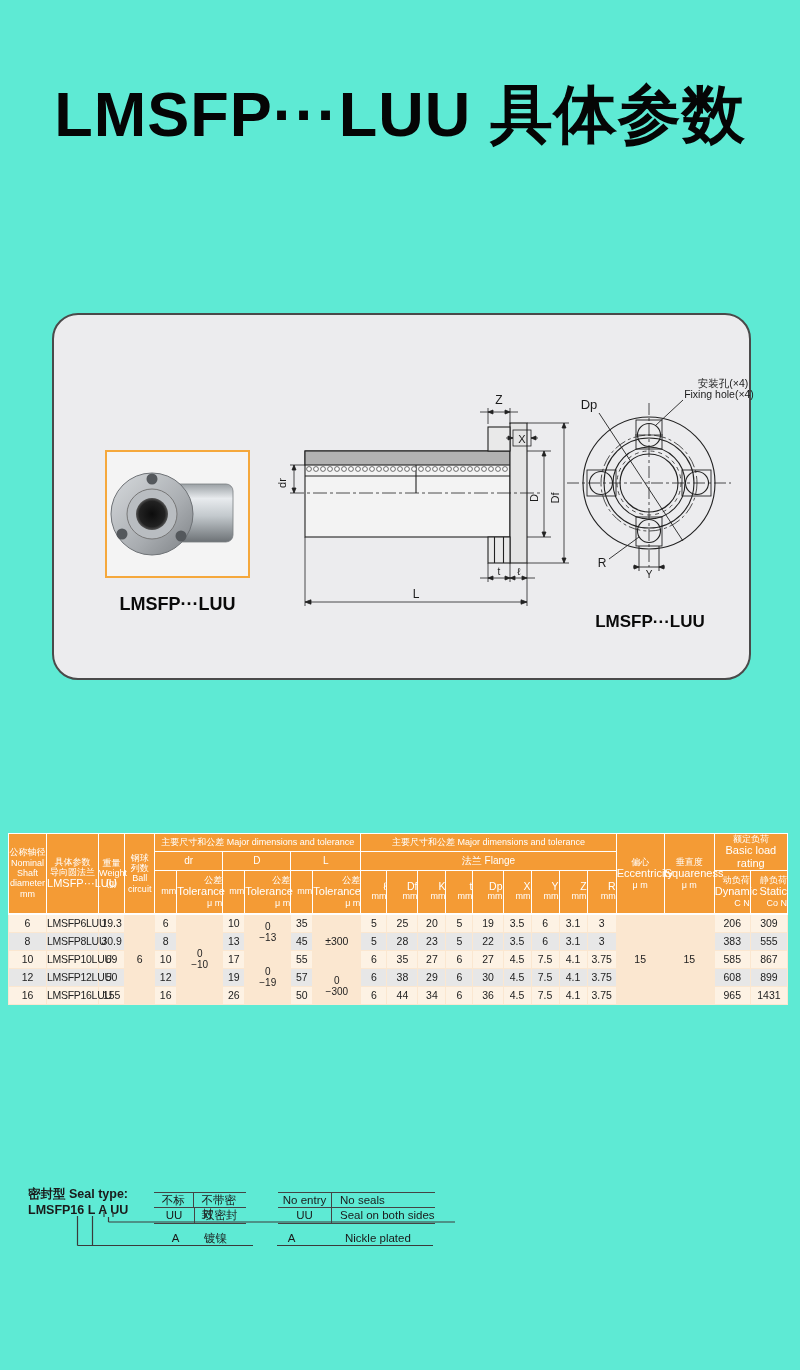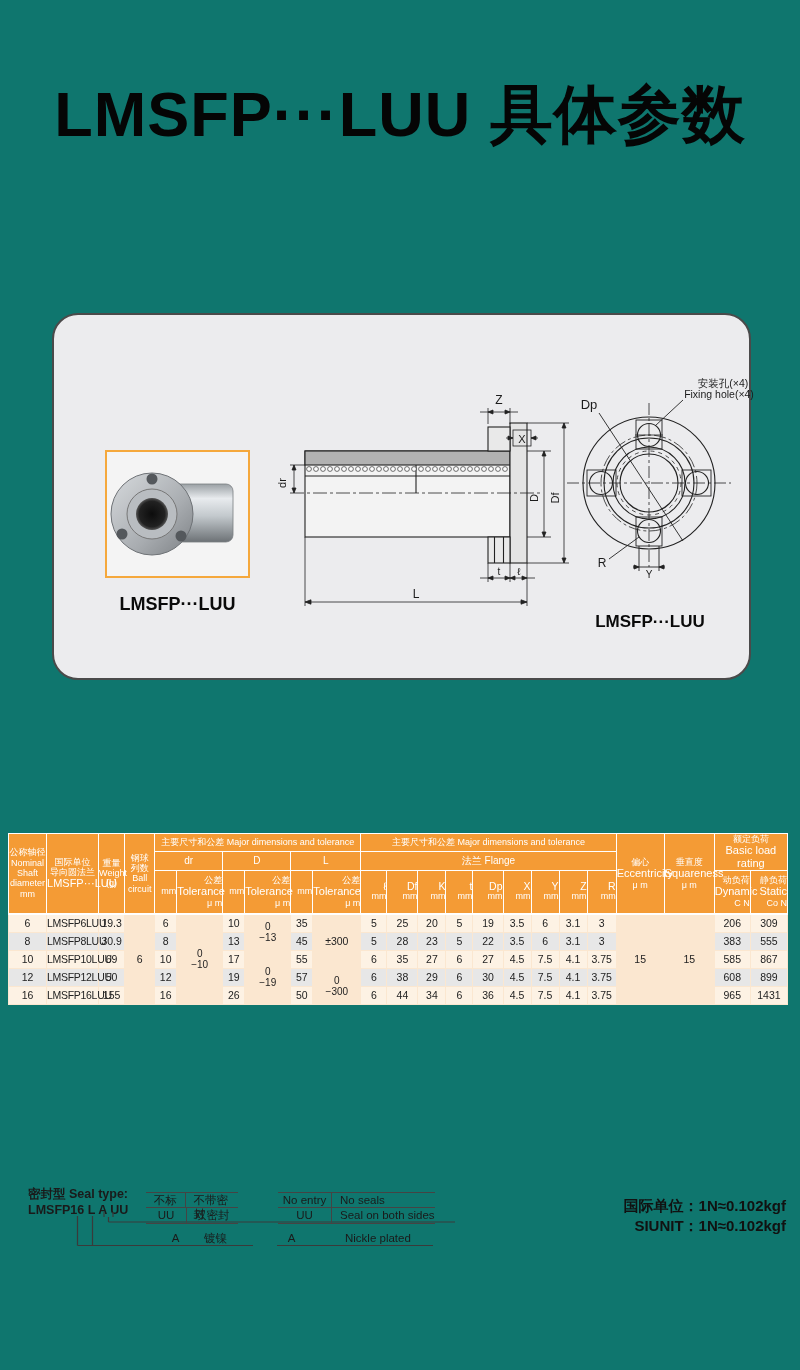--- a/index.html
+++ b/index.html
@@ -1,16 +1,16 @@
 <!DOCTYPE html>
 <html><head>
 <meta charset="utf-8">
 <style>
   html,body{margin:0;padding:0;background:#fff;}
-  #page{position:relative;width:800px;height:1370px;background:#0f766e;overflow:hidden;
+  #page{position:relative;width:800px;height:1370px;background:#5eead4;overflow:hidden;
         font-family:"Liberation Sans",sans-serif;color:#111;}
   
   .title{position:absolute;left:0;top:72px;width:800px;text-align:center;
          font-size:63px;font-weight:900;letter-spacing:1px;color:#050505;white-space:nowrap;}
   .subtitle{position:absolute;left:0;top:180px;width:800px;text-align:center;
             font-size:46px;font-weight:900;color:#050505;}
   
   .panel{position:absolute;left:52px;top:313px;width:699px;height:367px;
          background:#ECECEE;border:2px solid #4A4A4A;border-radius:26px;box-sizing:border-box;}
   .photo{position:absolute;left:105px;top:450px;width:145px;height:128px;background:#fff;
@@ -262,21 +262,21 @@
     <thead>
       <tr class="h1">
         <th rowspan="3">
           <span class="ln">公称轴径</span>
           <span class="ln">Nominal</span>
           <span class="ln">Shaft</span>
           <span class="ln">diameter</span>
           <span class="ln">mm</span>
         </th>
         <th rowspan="3">
-          <span class="ln">国际单位</span>
+          <span class="ln">具体参数</span>
           <span class="ln">导向圆法兰</span>
           <span class="ln sm">LMSFP···LUU</span>
         </th>
         <th rowspan="3">
           <span class="ln">重量</span>
           <span class="ln">Weight</span>
           <span class="ln">(g)</span>
         </th>
         <th rowspan="3">
           <span class="ln">钢球</span>
@@ -505,21 +505,21 @@
       <line x1="92.5" y1="36" x2="92.5" y2="65.5"></line>
       <line x1="104" y1="32" x2="104" y2="37"></line>
       <line x1="113" y1="32" x2="113" y2="37"></line>
       <line x1="108.5" y1="37" x2="108.5" y2="42"></line>
       <line x1="108.5" y1="42" x2="455" y2="42"></line>
       <line x1="77.5" y1="65.5" x2="253" y2="65.5"></line>
       <line x1="277" y1="65.5" x2="433" y2="65.5"></line>
     </g>
   </svg>
 
-  <div class="lg-table" style="left:146px;top:1192px;width:92px;">
+  <div class="lg-table" style="left:154px;top:1192px;width:92px;">
     <div class="lg-row">
       <div class="lg-c1" style="width:41px;">不标</div>
       <div class="lg-c2">不带密封</div>
     </div>
     <div class="lg-row">
       <div class="lg-c1" style="width:41px;">UU</div>
       <div class="lg-c2">双密封</div>
     </div>
   </div>
   <div class="lg-a" style="left:155px;top:1231px;width:92px;">
@@ -535,18 +535,14 @@
     <div class="lg-row">
       <div class="lg-c1" style="width:54px;">UU</div>
       <div class="lg-c2">Seal on both sides</div>
     </div>
   </div>
   <div class="lg-a" style="left:278px;top:1231px;width:157px;">
     <div class="a1" style="width:27px;">A</div>
     <div class="lg-c2" style="padding-left:40px;">Nickle plated</div>
   </div>
 
-  <div class="si-units">
-    <span class="ln">国际单位：1N≈0.102kgf</span>
-    <span class="ln">SIUNIT：1N≈0.102kgf</span>
-  </div>
 
 </div>
 
 </body></html>

